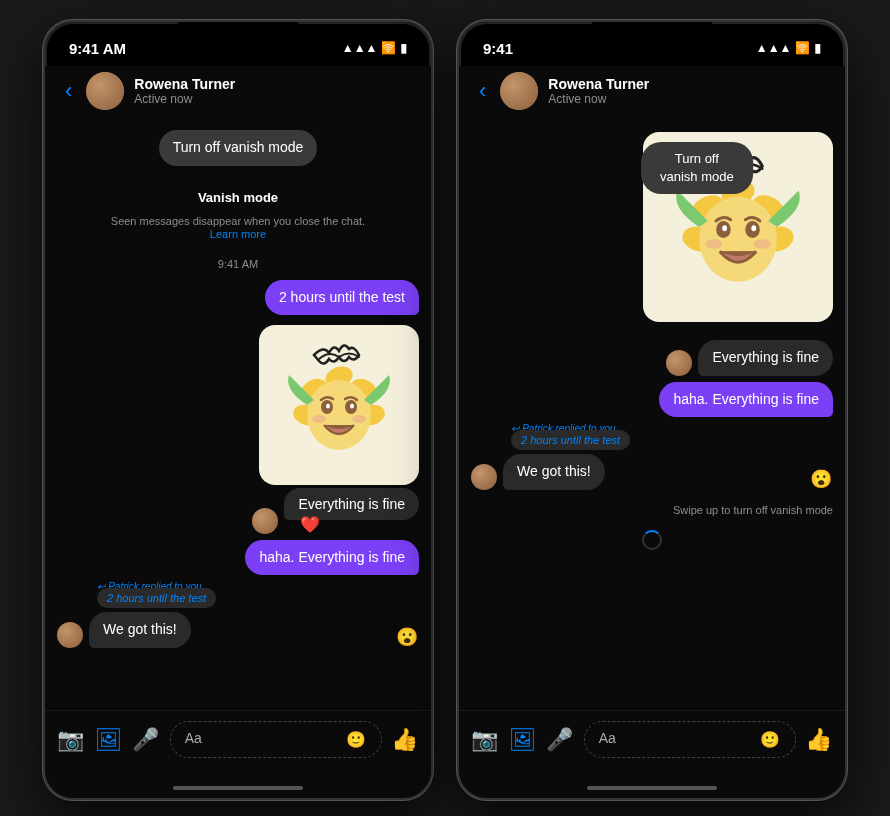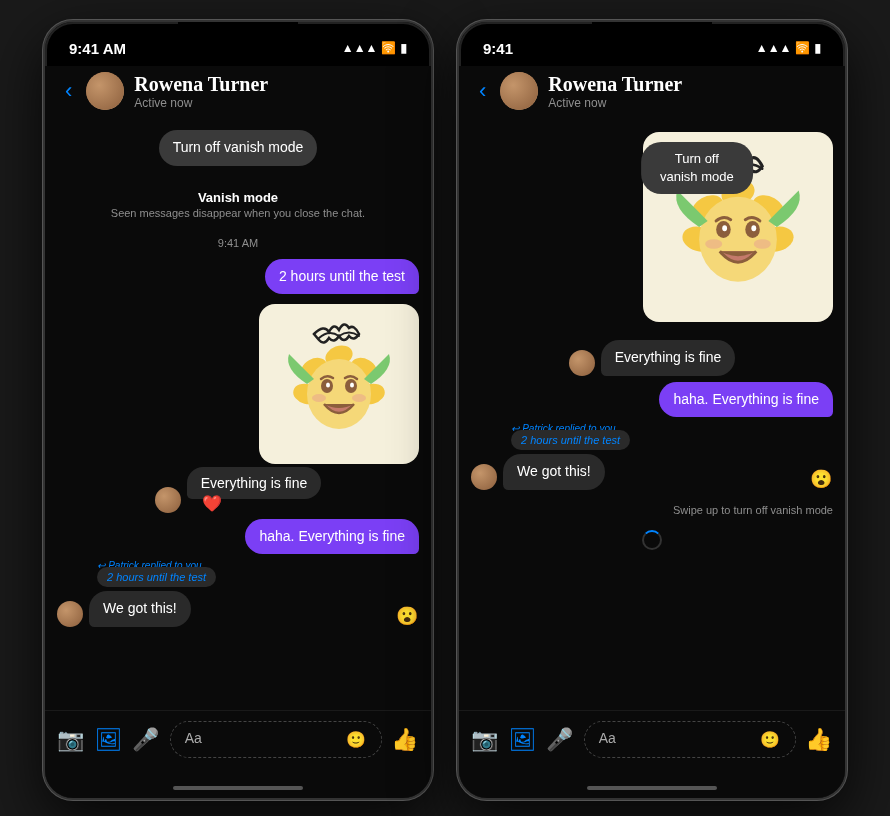--- a/index.html
+++ b/index.html
@@ -67,46 +67,46 @@
       overflow: hidden;
       position: relative;
       flex-shrink: 0;
     }
     .avatar-inner {
       width: 100%; height: 100%;
       background: radial-gradient(circle at 35% 35%, #C4956A, #8B5E3C);
       border-radius: 50%;
     }
     .contact-info { flex: 1; }
-    .contact-name { color: #fff; font-size: 20px; font-weight: 600; font-family: Liberation Serif, serif; }
+    .contact-name { color: #fff; font-size: 14px; font-weight: 600; }
     .contact-status { color: #8e8e8e; font-size: 12px; }
     .chat-area {
       flex: 1;
       background: #0a0a0a;
       overflow: hidden;
       display: flex;
       flex-direction: column;
       padding: 0 12px;
       gap: 6px;
     }
     .vanish-notice {
       text-align: center;
       padding: 8px 0;
     }
     .vanish-notice .title { color: #fff; font-size: 13px; font-weight: 600; }
-    .vanish-notice .subtitle { color: #8e8e8e; font-size: 11px; margin-top: 2px; }
+    .vanish-notice .subtitle { color: #8e8e8e; font-size: 11px; margin-top: 10px; }
     .vanish-notice .learn { color: #0084ff; font-size: 11px; margin-top: 1px; }
     .timestamp { text-align: center; color: #8e8e8e; font-size: 11px; margin: 4px 0; }
     .bubble-row {
       display: flex;
       align-items: flex-end;
       gap: 6px;
     }
     .bubble-row.sent { justify-content: flex-end; }
-    .bubble-row.received { justify-content: center; }
+    .bubble-row.received { justify-content: flex-end; }
     .bubble {
       padding: 8px 14px;
       border-radius: 20px;
       font-size: 14px;
       max-width: 75%;
       line-height: 1.4;
     }
     .bubble.sent { background: #7b3ff5; color: #fff; border-bottom-right-radius: 6px; }
     .bubble.received-dark { background: #2a2a2a; color: #fff; border-bottom-left-radius: 6px; }
     .bubble.turn-off {
@@ -222,20 +222,21 @@
 
   <div class="chat-area">
 
     <div style="display:flex;justify-content:center;margin:6px 0;">
       <span class="bubble turn-off">Turn off vanish mode</span>
     </div>
 
     <div class="vanish-notice">
       <div class="title">Vanish mode</div>
       <div class="subtitle">Seen messages disappear when you close the chat.</div>
+      <div class="learn">Learn more</div>
     </div>
 
     <div class="timestamp">9:41 AM</div>
 
     <div class="bubble-row sent">
       <span class="bubble sent">2 hours until the test</span>
     </div>
 
     <div class="bubble-row sent">
       <div class="sticker">

